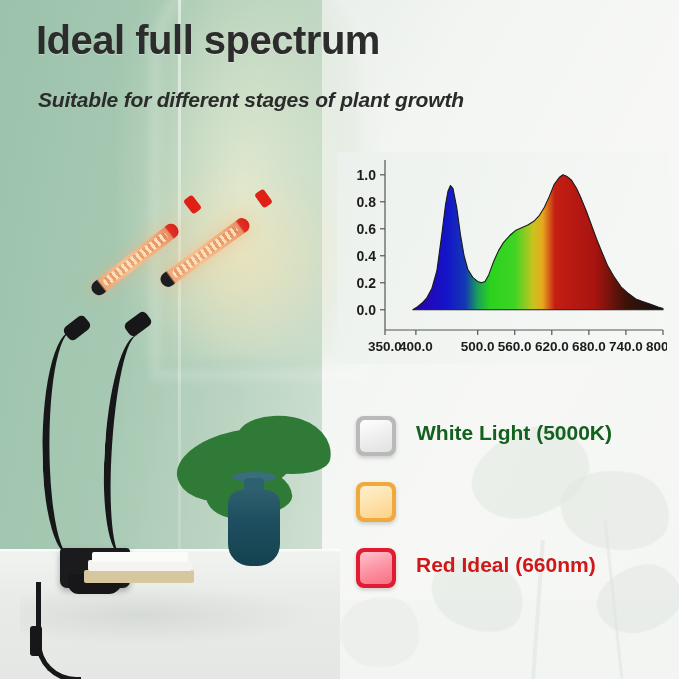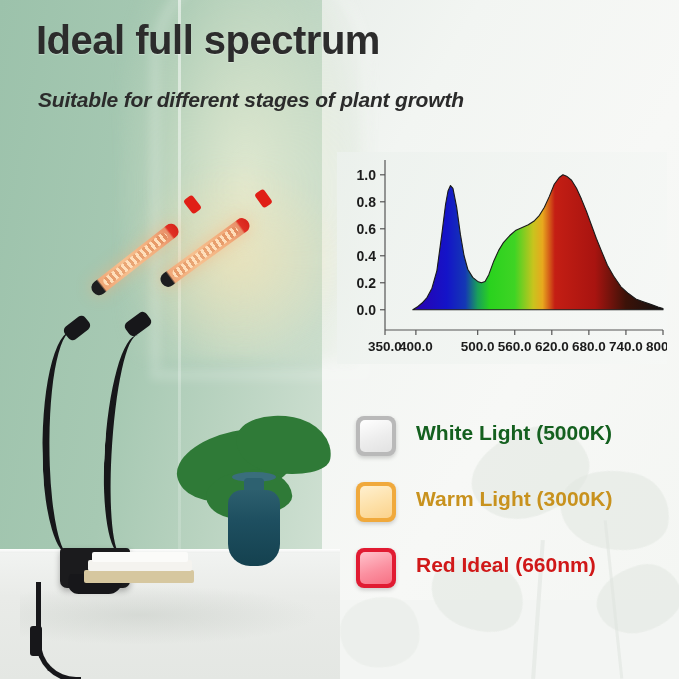--- a/index.html
+++ b/index.html
@@ -274,21 +274,20 @@
       <div class="sw" style="background:#b9b9b9;">
         <div class="sw-inner" style="background:linear-gradient(160deg,#ffffff,#ededed 55%,#e2e2e2);"></div>
       </div>
       <div class="lg-label" style="color:#14601f;">White Light (5000K)</div>
     </div>
 
     <div class="legend-row">
       <div class="sw" style="background:#f0a93c;">
         <div class="sw-inner" style="background:linear-gradient(160deg,#fff0cf,#fde0a8 55%,#fbd28c);"></div>
       </div>
-      <div class="lg-label" style="color:#c8921e;">Warm Light (3000K)</div>
     </div>
 
     <div class="legend-row">
       <div class="sw" style="background:#e11b32;">
         <div class="sw-inner" style="background:linear-gradient(160deg,#ffc3cc,#fb90a0 55%,#f77184);"></div>
       </div>
       <div class="lg-label" style="color:#d01818;">Red Ideal (660nm)</div>
     </div>
 
   </div>

